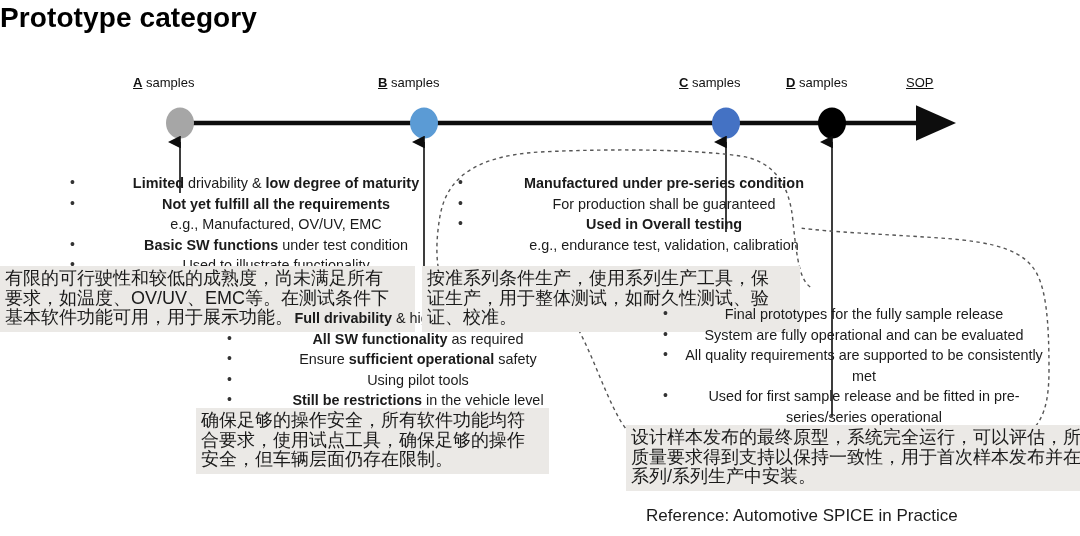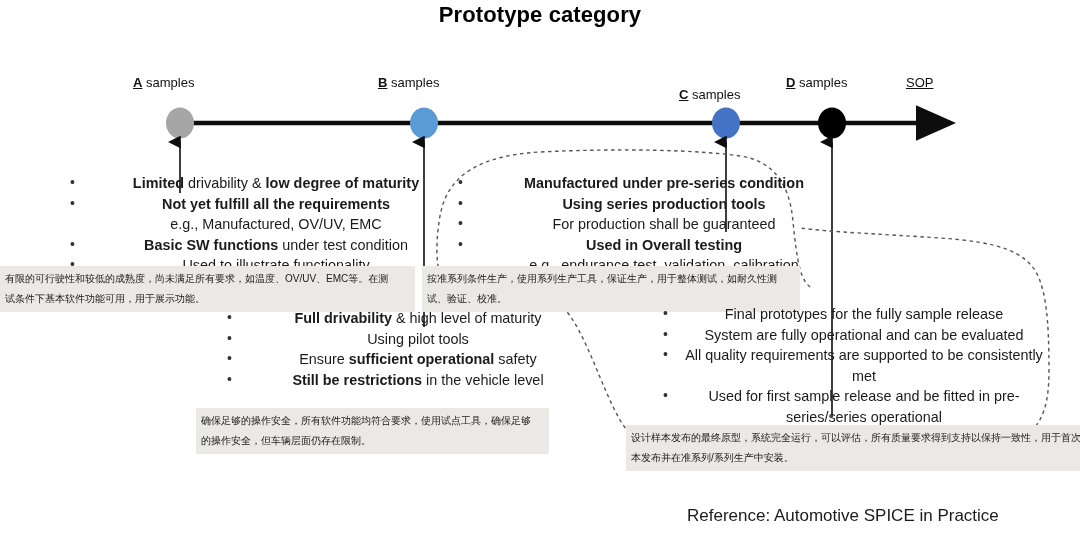--- a/index.html
+++ b/index.html
@@ -22,22 +22,21 @@
     width: 1080px; height: 536px;
     pointer-events: none;
   }
 
   
   .title {
     position: absolute;
     top: 2px;
     left: 0;
     width: 1080px;
-    text-align: center;
-    font-size: 22px;
+    font-size: 28px;
     font-weight: bold;
     letter-spacing: 0.1px;
     color: #000;
   }
 
   
   .milestone-label {
     position: absolute;
     font-size: 13px;
     color: #111;
@@ -80,21 +79,21 @@
   .block li.wrap {
     white-space: normal;
   }
   .b { font-weight: bold; }
 
   
   .cn {
     position: absolute;
     background: #ebe9e6;
     color: #1a1a1a;
-    font-size: 10px;
+    font-size: 18px;
     line-height: 19.5px;
     padding: 3px 18px 4px 5px;
     box-sizing: border-box;
   }
 
   
   .reference {
     position: absolute;
     font-size: 17px;
     color: #1b1b1b;
@@ -139,21 +138,21 @@
              C 1049,320 1046,290 1036,272 C 1024,252 1000,242 940,238
              C 880,234 830,232 800,228"></path>
   </svg>
 
   <div class="milestone-label" style="left:133px; top:75px;">
     <span class="mark">A</span><span> samples</span>
   </div>
   <div class="milestone-label" style="left:378px; top:75px;">
     <span class="mark">B</span><span> samples</span>
   </div>
-  <div class="milestone-label" style="left:679px; top:75px;margin-top:12px;">
+  <div class="milestone-label" style="left:679px; top:75px;">
     <span class="mark">C</span><span> samples</span>
   </div>
   <div class="milestone-label" style="left:786px; top:75px;">
     <span class="mark">D</span><span> samples</span>
   </div>
   <div class="milestone-label" style="left:906px; top:75px;text-decoration:underline;">
     <span>SOP</span>
   </div>
 
   <div class="block" style="left:62px; top:173px; width:400px;">
@@ -163,43 +162,43 @@
       <li class="sub">e.g., Manufactured, OV/UV, EMC</li>
       <li class="bulleted"><span class="b">Basic SW functions</span> under test condition</li>
       <li class="bulleted">Used to illustrate functionality</li>
     </ul>
   </div>
   <div class="cn" style="left:0px; top:266px; width:415px;">有限的可行驶性和较低的成熟度，尚未满足所有要求，如温度、OV/UV、EMC等。在测试条件下基本软件功能可用，用于展示功能。</div>
 
   <div class="block" style="left:219px; top:308px; width:370px;">
     <ul>
       <li class="bulleted"><span class="b">Full drivability</span> &amp; high level of maturity</li>
+      <li class="bulleted"><span class="b">All SW functionality</span> as required</li>
+      <li class="bulleted">Ensure <span class="b">sufficient operational</span> safety</li>
       <li class="bulleted">Using pilot tools</li>
-      <li class="bulleted">Ensure <span class="b">sufficient operational</span> safety</li>
       <li class="bulleted"><span class="b">Still be restrictions</span> in the vehicle level</li>
     </ul>
   </div>
   <div class="cn" style="left:196px; top:408px; width:353px;">确保足够的操作安全，所有软件功能均符合要求，使用试点工具，确保足够的操作安全，但车辆层面仍存在限制。</div>
 
   <div class="block" style="left:450px; top:173px; width:400px;">
     <ul>
       <li class="bulleted"><span class="b">Manufactured under pre-series condition</span></li>
-      <li class="bulleted"><span class="b">Using series production tools</span></li>
       <li class="bulleted">For production shall be guaranteed</li>
       <li class="bulleted"><span class="b">Used in Overall testing</span></li>
       <li class="sub">e.g., endurance test, validation, calibration</li>
     </ul>
   </div>
   <div class="cn" style="left:422px; top:266px; width:378px;">按准系列条件生产，使用系列生产工具，保证生产，用于整体测试，如耐久性测试、验证、校准。</div>
 
   <div class="block" style="left:655px; top:304px; width:390px;">
     <ul>
       <li class="bulleted">Final prototypes for the fully sample release</li>
       <li class="bulleted">System are fully operational and can be evaluated</li>
       <li class="bulleted wrap">All quality requirements are supported to be consistently met</li>
       <li class="bulleted wrap">Used for first sample release and be fitted in pre-series/series operational</li>
     </ul>
   </div>
   <div class="cn" style="left:626px; top:425px; width:491px;">设计样本发布的最终原型，系统完全运行，可以评估，所有质量要求得到支持以保持一致性，用于首次样本发布并在准系列/系列生产中安装。</div>
 
-  <div class="reference" style="left:646px; top:506px;margin-left:41px;">Reference: Automotive SPICE in Practice</div>
+  <div class="reference" style="left:646px; top:506px;">Reference: Automotive SPICE in Practice</div>
 
 </div>
 
 </body></html>

